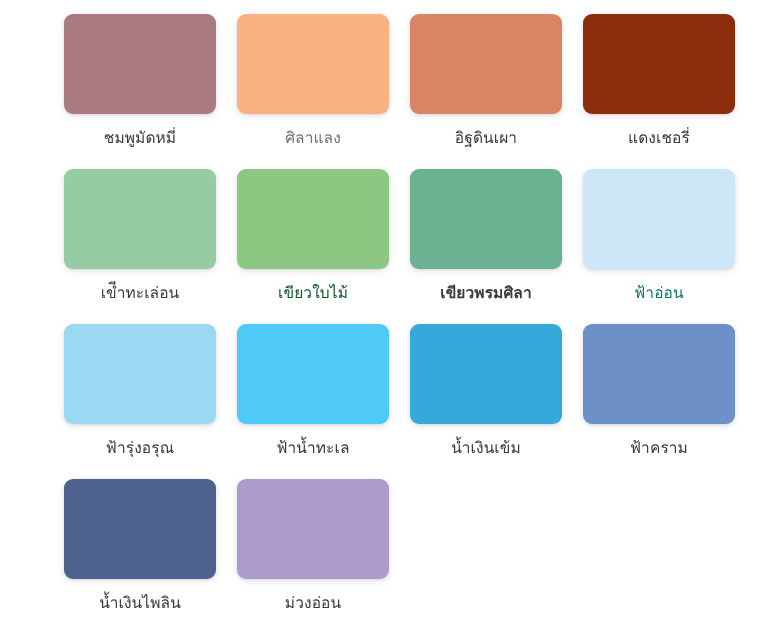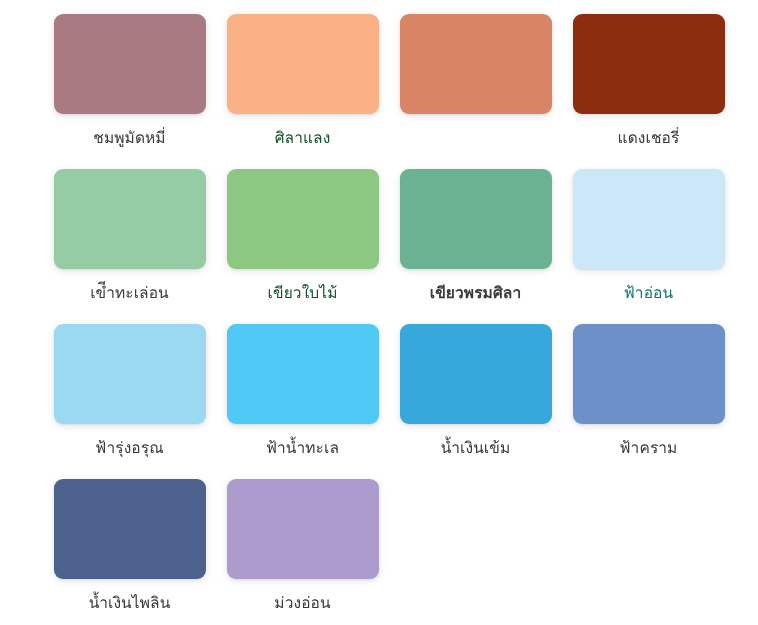--- a/index.html
+++ b/index.html
@@ -17,21 +17,21 @@
     display: grid;
     grid-template-columns: repeat(4, 173px);
     grid-auto-rows: 155px;
     justify-content: start;
     padding: 14px 0 0 43px;
     box-sizing: border-box;
   }
   .swatch-cell {
     display: flex;
     flex-direction: column;
-    align-items: center;
+    align-items: flex-end;
     width: 173px;
   }
   .swatch-chip {
     width: 152px;
     height: 100px;
     border-radius: 9px;
     box-shadow: 0 2px 7px rgba(120, 120, 130, 0.20),
                 0 1px 2px rgba(110, 110, 120, 0.12);
   }
   .swatch-label {
@@ -48,24 +48,25 @@
 </head>
 <body style="background: rgb(255, 255, 255);">
 
 <div class="palette-grid">
     <div class="swatch-cell">
       <div class="swatch-chip" style="background-color: rgb(170, 122, 131);"></div>
       <div class="swatch-label" style="color: rgb(58, 58, 58);">ชมพูมัดหมี่</div>
     </div>
     <div class="swatch-cell">
       <div class="swatch-chip" style="background-color: rgb(250, 177, 132);"></div>
-      <div class="swatch-label" style="color: #14532d;">ศิลาแลง</div>
+      <div class="swatch-label" style="color: #737373;">ศิลาแลง</div>
     </div>
     <div class="swatch-cell">
       <div class="swatch-chip" style="background-color: rgb(217, 132, 100);"></div>
+      <div class="swatch-label" style="color: rgb(58, 58, 58);">อิฐดินเผา</div>
     </div>
     <div class="swatch-cell">
       <div class="swatch-chip" style="background-color: rgb(140, 45, 13);"></div>
       <div class="swatch-label" style="color: rgb(58, 58, 58);">แดงเชอรี่</div>
     </div>
     <div class="swatch-cell">
       <div class="swatch-chip" style="background-color: rgb(150, 204, 164);"></div>
       <div class="swatch-label" style="color: rgb(58, 58, 58);">เขีำทะเล่อน</div>
     </div>
     <div class="swatch-cell">

